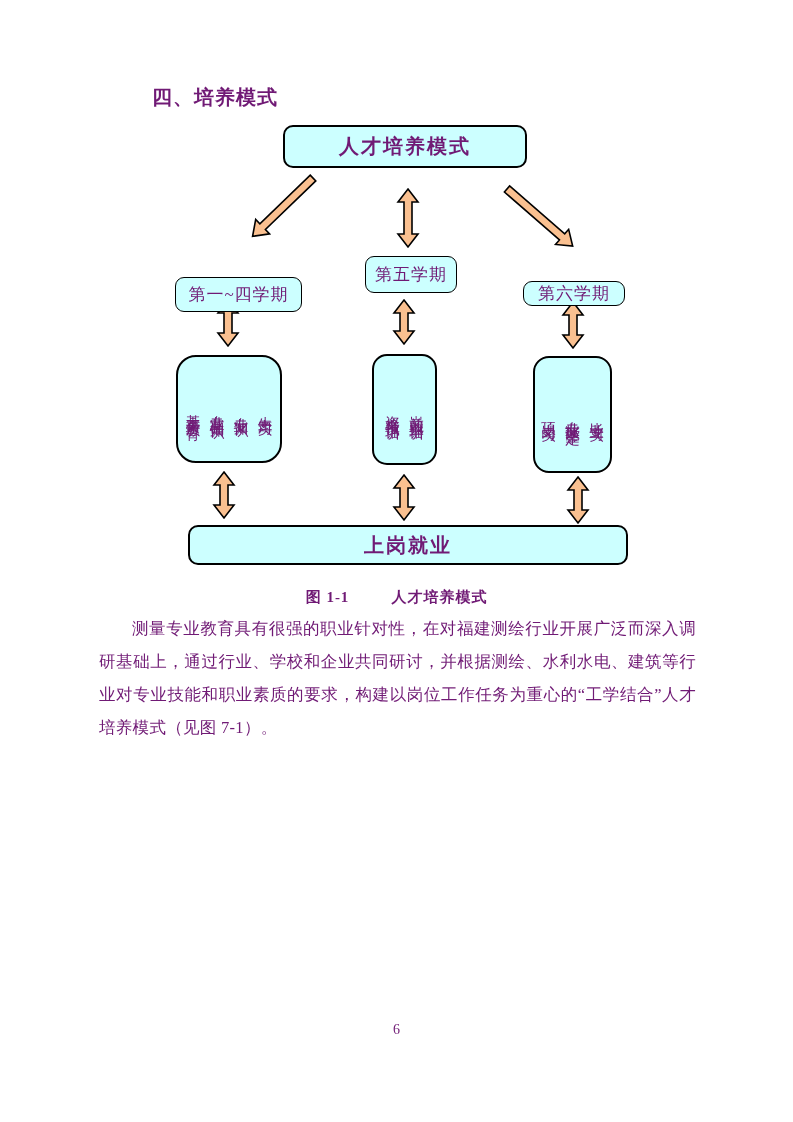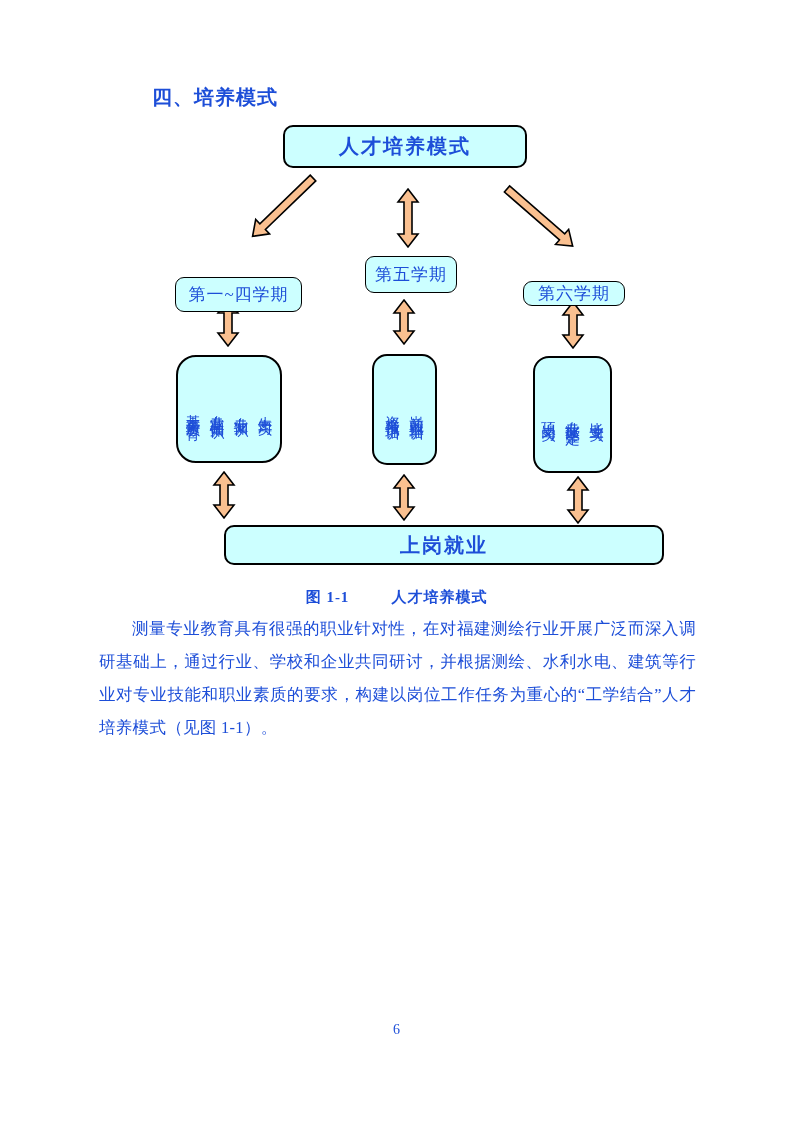--- a/index.html
+++ b/index.html
@@ -2,21 +2,21 @@
 <html><head>
 <meta charset="utf-8">
 <style>
   html,body { margin:0; padding:0; background:#808080; }
   .page {
     position:relative;
     width:793px; height:1122px;
     margin:0 auto;
     background:#ffffff;
     font-family:"Liberation Serif","DejaVu Serif",serif;
-    color:#1d4ed8;
+    color:#701a75;
     overflow:hidden;
   }
   .heading {
     position:absolute; left:152px; top:84px;
     font-family:"DejaVu Sans","Liberation Sans",sans-serif;
     font-size:20px; font-weight:bold; letter-spacing:1px;
   }
   
   .dbox {
     position:absolute;
@@ -25,21 +25,21 @@
     box-sizing:border-box;
     display:flex; align-items:center; justify-content:center;
     text-align:center;
   }
   .dbox.big { font-weight:bold; font-size:20px; letter-spacing:2px; border-radius:10px; }
   .dbox.sem { font-size:17px; letter-spacing:1px; border-radius:9px; border-width:1.7px;margin-top:24px; }
   .top-box    { left:283px; top:125px; width:244px; height:43px; }
   .sem14-box  { left:175px; top:253px; width:127px; height:35px; }
   .sem5-box   { left:365px; top:232px; width:92px;  height:37px; }
   .sem6-box   { left:523px; top:257px; width:102px; height:25px; }
-  .bottom-box { left:188px; top:525px; width:440px; height:40px;margin-left:36px; }
+  .bottom-box { left:188px; top:525px; width:440px; height:40px; }
   .vbox {
     position:absolute;
     background:#CCFFFF;
     border:2px solid #000;
     box-sizing:border-box;
     display:flex; align-items:center; justify-content:center;
   }
   .vbox-left  { left:176px; top:355px; width:106px; height:108px; border-radius:20px; }
   .vbox-mid   { left:372px; top:354px; width:65px;  height:111px; border-radius:15px; }
   .vbox-right { left:533px; top:356px; width:79px;  height:117px; border-radius:16px; }
@@ -130,18 +130,18 @@
   </div>
 
   <div class="dbox big bottom-box">上岗就业</div>
 
   <div class="caption">
     <span>图 1-1</span>
     <span>人才培养模式</span>
   </div>
 
   <div class="bodytext">
-    <p class="p2">测量专业教育具有很强的职业针对性，在对福建测绘行业开展广泛而深入调研基础上，通过行业、学校和企业共同研讨，并根据测绘、水利水电、建筑等行业对专业技能和职业素质的要求，构建以岗位工作任务为重心的“工学结合”人才培养模式（见图 1-1）。</p>
+    <p class="p2">测量专业教育具有很强的职业针对性，在对福建测绘行业开展广泛而深入调研基础上，通过行业、学校和企业共同研讨，并根据测绘、水利水电、建筑等行业对专业技能和职业素质的要求，构建以岗位工作任务为重心的“工学结合”人才培养模式（见图 7-1）。</p>
   </div>
 
   <div class="page-number">6</div>
 
 </div>
 
 </body></html>

